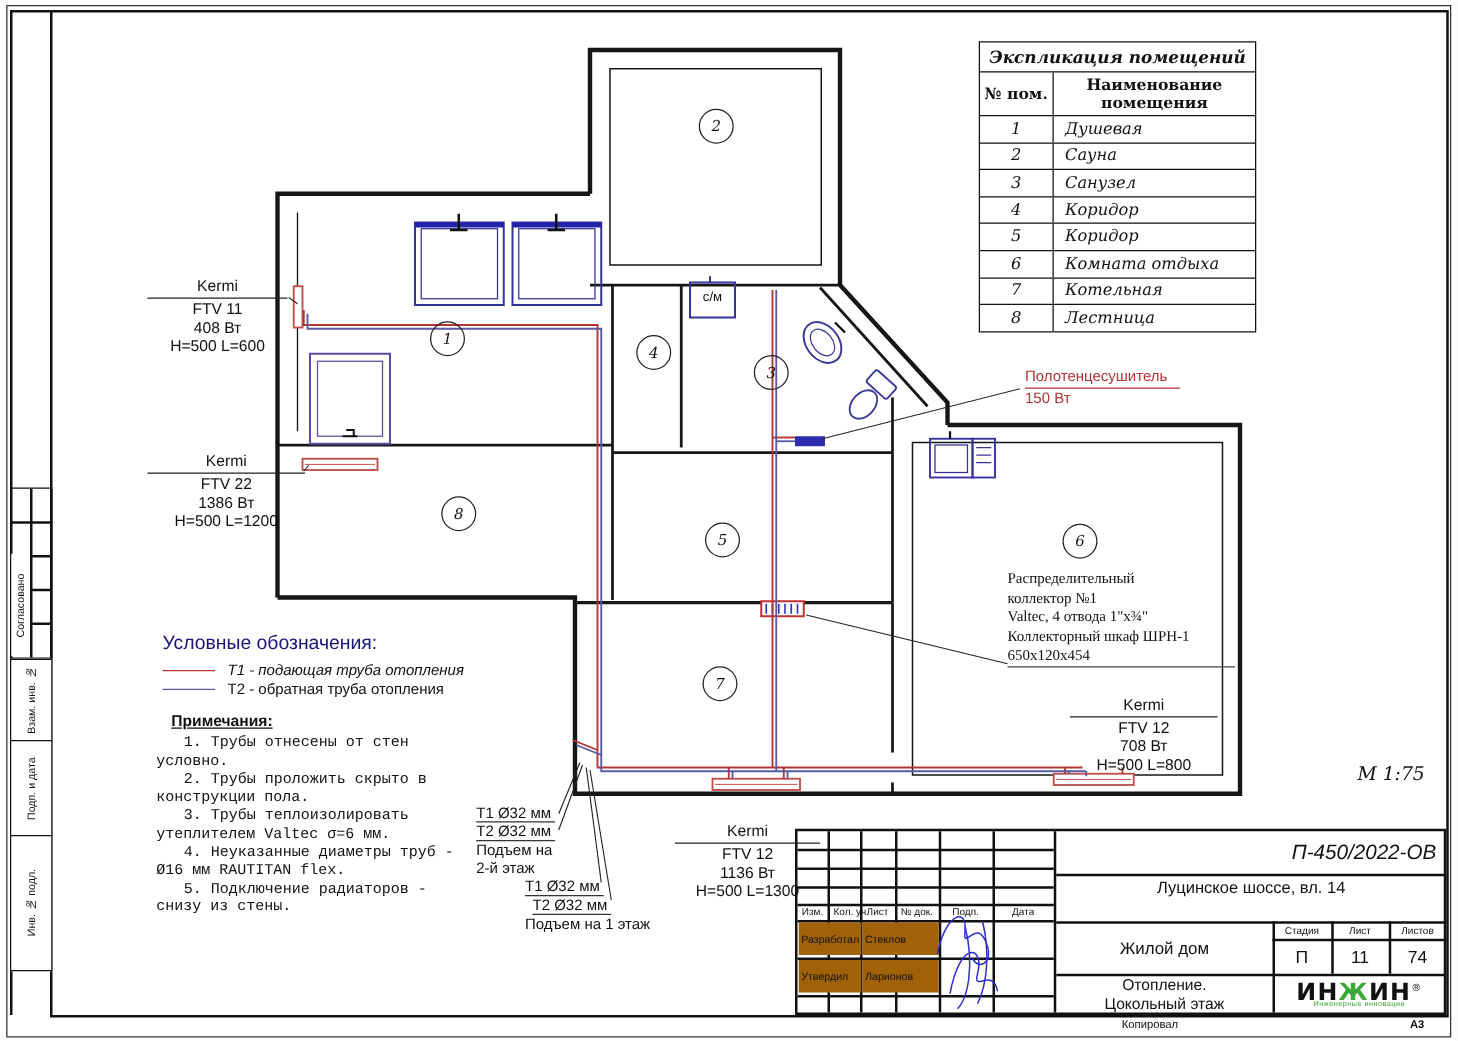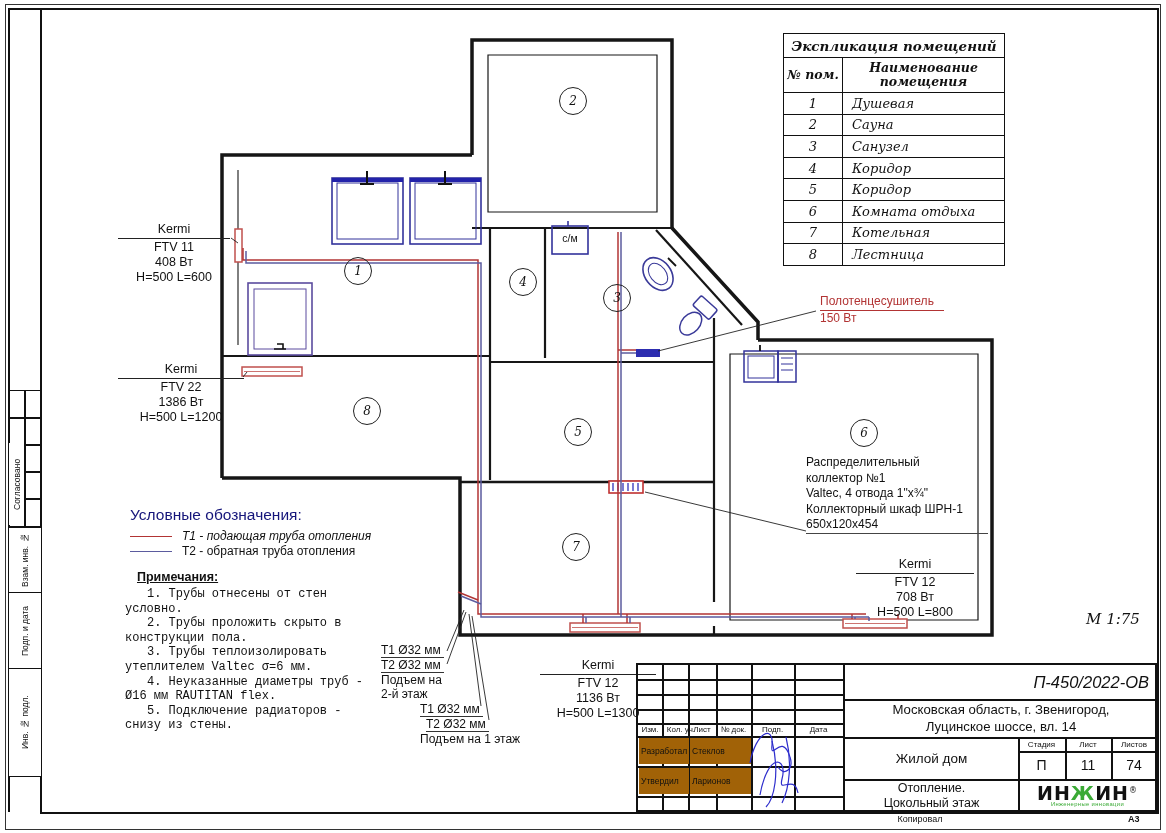--- a/index.html
+++ b/index.html
@@ -29,21 +29,21 @@
   .ann{font-size:12px;line-height:15.5px;}
   
   .tbl{border:1.6px solid #111;font-family:"DejaVu Serif", serif;}
   .tbl-title{height:23px;border-bottom:1.6px solid #111;display:flex;align-items:center;
       justify-content:center;font-size:13.5px;font-weight:bold;font-style:italic;}
   .tbl-head{height:34px;border-bottom:1.6px solid #111;display:flex;}
   .tbl-row{height:20.6px;border-bottom:1.4px solid #111;display:flex;}
   .tbl-row:last-child{border-bottom:none;}
   .c1{width:58px;border-right:1.5px solid #111;display:flex;align-items:center;justify-content:center;}
   .c2{flex:1;display:flex;align-items:center;padding-left:9px;}
-  .tbl-head .c1,.tbl-head .c2{font-size:12.5px;font-weight:bold;font-style:italic;text-align:center;justify-content:center;padding-left:0;line-height:14px;}
+  .tbl-head .c1,.tbl-head .c2{font-size:12.5px;font-weight:bold;text-align:center;justify-content:center;padding-left:0;line-height:14px;}
   .tbl-row .c1,.tbl-row .c2{font-size:13px;font-style:italic;}
   
   .tb-cell{display:flex;align-items:center;justify-content:center;}
   .small-lbl{font-size:8px;}
   .sig-lbl{font-size:8.5px;background:#a16207;display:flex;align-items:center;padding-left:2px;}
   .logo{font-weight:800;font-size:19px;letter-spacing:1px;font-family:"DejaVu Sans", sans-serif;}
   .logo .grn{color:#3aaa35;}
   .logo-sub{font-size:5.8px;color:#3aaa35;letter-spacing:.4px;margin-top:-2px;}
   .footer-lbl{font-size:9px;}
 </style>
@@ -208,21 +208,21 @@
     <div>FTV 12</div>
     <div>1136 Вт</div>
     <div>H=500 L=1300</div>
   </div>
 
   <div class="abs ann" style="left:820px;top:294px;width:124px;">
     <div class="red" style="border-bottom:1.1px solid #b23434;">Полотенцесушитель</div>
     <div class="red">150 Вт</div>
   </div>
 
-  <div class="abs ann" style="left:806px;top:455px;width:182px;">
+  <div class="abs ann" style="left:806px;top:455px;width:182px;font-family:Liberation Serif, serif;">
     <div>Распределительный</div>
     <div>коллектор №1</div>
     <div>Valtec, 4 отвода 1"х¾"</div>
     <div>Коллекторный шкаф ШРН-1</div>
     <div style="border-bottom:1.1px solid #444;">650х120х454</div>
   </div>
 
   <div class="abs ann" style="left:381px;top:643px;line-height:14px;">
     <div class="u">Т1 Ø32 мм</div>
     <div class="u">Т2 Ø32 мм</div>
@@ -327,21 +327,20 @@
         <path d="M30,24 C38,56 32,82 24,90"></path>
         <path d="M44,20 C50,44 48,70 40,86"></path>
       </g>
     </svg>
 
     <div class="abs hline" style="left:207px;top:34px;width:312px;"></div>
     <div class="abs hline" style="left:207px;top:72px;width:312px;"></div>
     <div class="abs hline" style="left:207px;top:114px;width:312px;"></div>
     <div class="abs tb-cell" style="left:207px;top:0;width:304px;height:34px;justify-content:flex-end;font-size:16.5px;font-style:italic;">П-450/2022-ОВ</div>
     <div class="abs" style="left:207px;top:36px;width:312px;text-align:center;font-size:13.2px;line-height:17px;">
-      <div>Московская область, г. Звенигород,</div>
       <div>Луцинское шоссе, вл. 14</div>
     </div>
     <div class="abs tb-cell" style="left:207px;top:72px;width:173px;height:42px;font-size:13.5px;">Жилой дом</div>
 
     <div class="abs vline" style="left:380px;top:72px;height:73px;"></div>
     <div class="abs vline" style="left:427px;top:72px;height:42px;"></div>
     <div class="abs vline" style="left:473px;top:72px;height:42px;"></div>
     <div class="abs hline" style="left:380px;top:86px;width:139px;"></div>
     <div class="abs tb-cell small-lbl" style="left:380px;top:72px;width:47px;height:14px;">Стадия</div>
     <div class="abs tb-cell small-lbl" style="left:427px;top:72px;width:46px;height:14px;">Лист</div>

